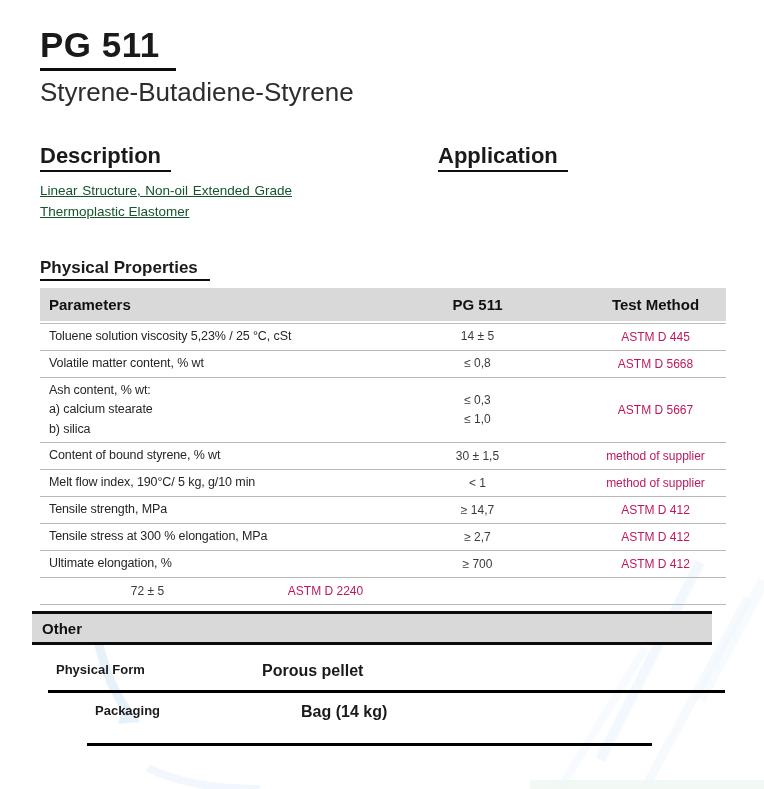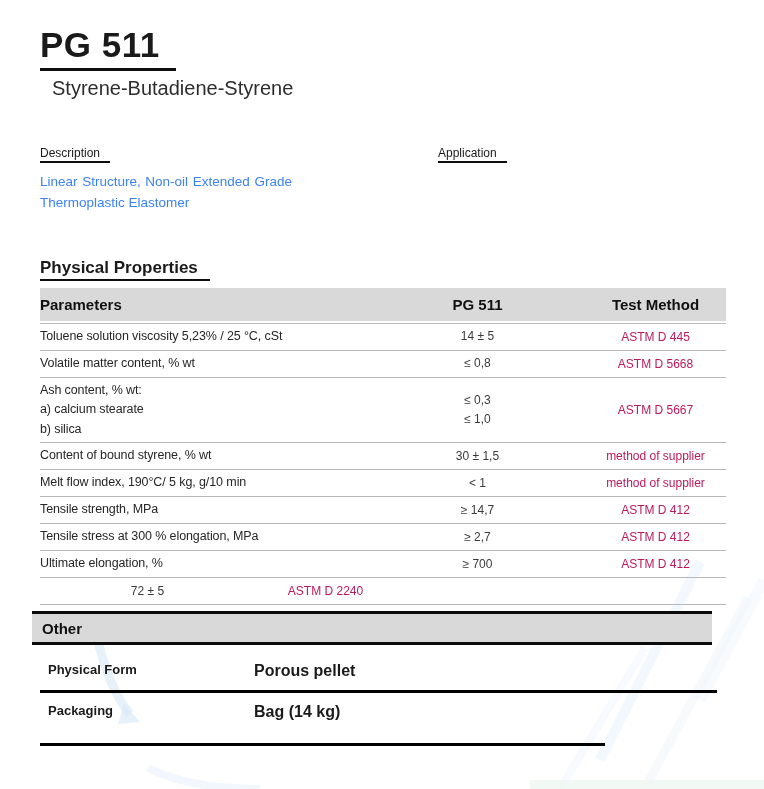--- a/index.html
+++ b/index.html
@@ -8,69 +8,69 @@
     font-family:"Liberation Sans", sans-serif; color:#1a1a1a; overflow:hidden;
   }
   .watermark { position:absolute; inset:0; z-index:0; pointer-events:none; }
   .content { position:absolute; inset:0; z-index:1; }
 
   .title {
     position:absolute; left:40px; top:26px;
     font-size:35px; font-weight:800; letter-spacing:0.5px;
     border-bottom:3px solid #0d0d0d; padding:0 16px 3px 0; line-height:1.1;
   }
-  .subtitle { position:absolute; left:52px; top:77px; font-size:20px; color:#2d2d2d; }
+  .subtitle { position:absolute; left:40px; top:77px; font-size:26px; color:#2d2d2d; }
 
   .col { position:absolute; top:143px; }
   .col.desc { left:40px;  width:252px; }
   .col.app  { left:438px; width:264px; }
   .sec-heading {
-    display:inline-block; font-size:12px; font-weight:400;
+    display:inline-block; font-size:22px; font-weight:700;
     border-bottom:2px solid #0d0d0d; padding:0 10px 1px 0; margin:0 0 9px 0;
   }
-  .sec-body { font-size:13.5px; line-height:1.55; text-align:justify; color:#3b82f6; }
+  .sec-body { font-size:13.5px; line-height:1.55; text-align:justify; color:#14532d;text-decoration:underline; }
 
   .pp-heading {
     position:absolute; left:40px; top:258px;
     font-size:17px; font-weight:700;
     border-bottom:2px solid #0d0d0d; padding:0 12px 1px 0;
   }
 
   .ptable { position:absolute; left:40px; top:288px; width:686px; }
   .thead {
     display:flex; align-items:center; background:#d9d9d9; height:33px;
     font-weight:700; font-size:15px; color:#111;
   }
-  .c-param { width:330px; box-sizing:border-box; }
+  .c-param { width:330px; padding-left:9px; box-sizing:border-box; }
   .c-value { width:215px; text-align:center; }
   .c-test  { width:141px; text-align:center; }
   .tbody { margin-top:2px; border-top:1px solid #bdbdbd; }
   .trow {
     display:flex; align-items:center; border-bottom:1px solid #b8b8b8;
     min-height:20px; padding:3px 0;
   }
   .trow .c-param {
     font-size:12.5px; font-weight:400; letter-spacing:-0.1px;
     white-space:pre-line; line-height:1.55; color:#262626;
   }
   .trow .c-value { font-size:12px; color:#3a3a3a; white-space:pre-line; line-height:1.6; }
   .trow .c-test  { font-size:12px; color:#be185d; }
 
   .other-bar {
     position:absolute; left:32px; top:611px; width:670px; height:28px;
     background:#d9d9d9; border-top:3px solid #0b0b0b; border-bottom:3px solid #0b0b0b;
     display:flex; align-items:center; padding-left:10px;
     font-weight:700; font-size:15px; color:#111;
   }
-  .other-rows { position:absolute; left:40px; top:654px; width:677px; }
+  .other-rows { position:absolute; left:48px; top:654px; width:677px; }
   .orow { display:flex; align-items:flex-start; }
   .orow .olabel { width:214px; padding-left:8px; font-size:13px; font-weight:700; box-sizing:border-box; }
   .orow .ovalue { font-size:16px; font-weight:700; }
   .orow-1 { border-bottom:3px solid #000; padding:8px 0 10px 0; width:677px; }
-  .orow-2 { border-bottom:3px solid #000; padding:10px 0 22px 0; width:565px; }
+  .orow-2 { border-bottom:3px solid #000; padding:10px 0 22px 0; width:565px;margin-left:39px; }
 </style>
 </head>
 <body>
 
 <div class="page">
 
   <svg class="watermark" width="764" height="789" viewBox="0 0 764 789" xmlns="http://www.w3.org/2000/svg">
     <path d="M96 632 Q108 688 130 714" fill="none" stroke="#d8e9f8" stroke-width="9" opacity="0.65"></path>
     <path d="M124 704 L140 722 L118 724 Z" fill="#d8e9f8" opacity="0.65"></path>
     <path d="M148 768 Q190 789 260 789" fill="none" stroke="#e4effa" stroke-width="8" opacity="0.5"></path>

